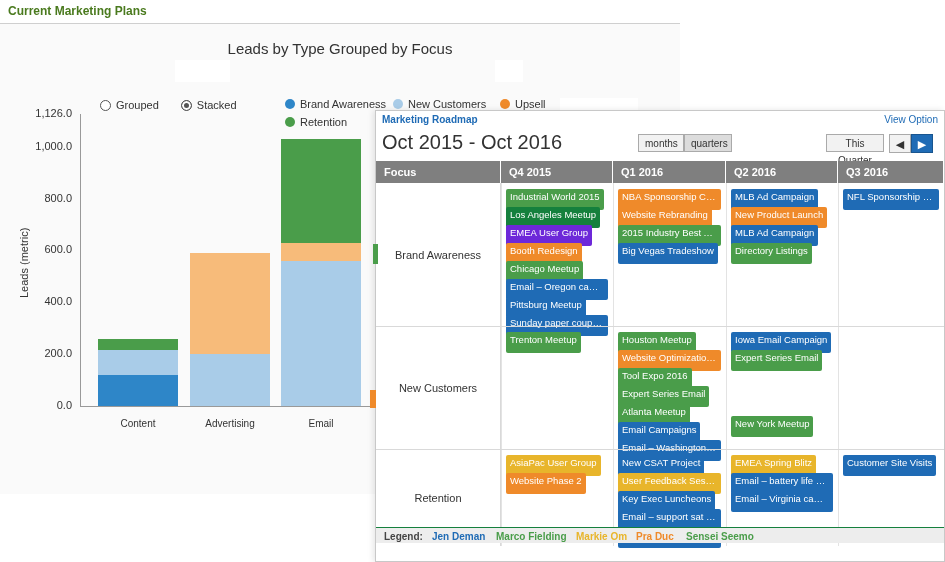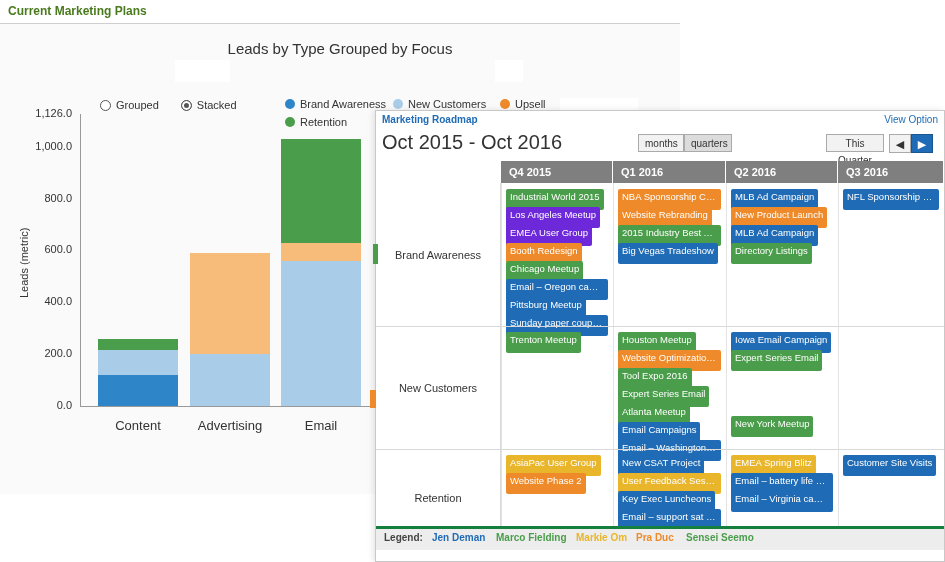--- a/index.html
+++ b/index.html
@@ -59,21 +59,21 @@
   
   #plot { position:absolute; left:0; top:0; width:680px; height:470px; }
   .y-label {
     position:absolute; left:-6px; top:230px;
     transform: rotate(-90deg); transform-origin: left top;
     font-size:11px; color:#333; white-space:nowrap;
   }
   .y-tick { position:absolute; right:0; font-size:11px; color:#333; text-align:right; width:62px; }
   .axis-line { position:absolute; background:#999; }
   .bar { position:absolute; }
-  .x-tick { position:absolute; font-size:13px; color:#333; text-align:center; }
+  .x-tick { position:absolute; font-size:10px; color:#333; text-align:center; }
 
   
   #roadmap {
     position:absolute; left:375px; top:110px; width:570px; height:452px;
     background:#ffffff; border:1px solid #c8c8c8;
     box-shadow: -2px 0 6px rgba(0,0,0,0.10);
     overflow:hidden;
   }
   #rm-topbar { position:absolute; left:0; top:0; width:568px; height:18px; background:#ffffff; }
   #rm-crumb { position:absolute; left:6px; top:3px; font-size:10px; color:#1f6bb5; font-weight:bold; }
@@ -106,22 +106,22 @@
     border-right:1px solid #d9d9d9;
   }
   .row-sep { position:absolute; left:0; width:568px; height:1px; background:#d9d9d9; }
   .col-sep { position:absolute; top:22px; width:1px; background:#e3e3e3; }
   .task {
     position:absolute; height:21px; line-height:15px; font-size:9.5px;
     color:#ffffff; padding:0 4px; border-radius:2px; white-space:nowrap;
     overflow:hidden; text-overflow:ellipsis;
   }
   #rm-footer {
-    position:absolute; left:0; bottom:11px; width:568px; height:24px;
-    background:#ededed; border-top:3px solid #15803d;
+    position:absolute; left:0; bottom:18px; width:568px; height:16px;
+    background:#ededed; border-top:1px solid #15803d;
   }
   #rm-footer .lg-label { position:absolute; left:8px; top:3px; font-size:10px; color:#444; font-weight:bold; }
   .lg-name { position:absolute; top:3px; font-size:10px; font-weight:bold; }
   .right-strip { position:absolute; left:373px; top:244px; width:5px; height:20px; background:#4a9d4a; }
   .right-strip2 { position:absolute; left:370px; top:390px; width:6px; height:18px; background:#ef8a2a; }
 </style>
 </head>
 <body>
 
 <div id="page-header">
@@ -202,31 +202,32 @@
   <div id="rm-header">
     <div id="rm-range">Oct 2015 - Oct 2016</div>
     <div class="seg-btn" id="btn-months" style="left:262px; width:46px;">months</div>
     <div class="seg-btn active" id="btn-quarters" style="left:308px; width:48px;">quarters</div>
     <div class="seg-btn" id="btn-thisq" style="left:450px; width:58px;">This Quarter</div>
     <div class="nav-btn" style="left:513px;">◀</div>
     <div class="nav-btn blue" style="left:535px;">▶</div>
   </div>
 
   <div id="rm-grid">
+      <div class="col-head" style="left: 0px; width: 125px;">Focus</div>
       <div class="col-head" style="left: 125px; width: 112px;">Q4 2015</div>
       <div class="col-head" style="left: 237px; width: 113px;">Q1 2016</div>
       <div class="col-head" style="left: 350px; width: 112px;">Q2 2016</div>
       <div class="col-head" style="left: 462px; width: 106px;">Q3 2016</div>
       <div class="col-sep" style="left: 125px; height: 363px;"></div>
       <div class="col-sep" style="left: 237px; height: 363px;"></div>
       <div class="col-sep" style="left: 350px; height: 363px;"></div>
       <div class="col-sep" style="left: 462px; height: 363px;"></div>
       <div class="row-label" style="top: 22px; height: 143px;">Brand Awareness</div>
       <div class="task" style="left: 130px; top: 28px; max-width: 102px; background: rgb(74, 157, 74);">Industrial World 2015</div>
-      <div class="task" style="left: 130px; top: 46px; max-width: 102px; background: #6d28d9;">Los Angeles Meetup</div>
+      <div class="task" style="left: 130px; top: 46px; max-width: 102px; background: #15803d;">Los Angeles Meetup</div>
       <div class="task" style="left: 130px; top: 64px; max-width: 102px; background: #6d28d9;">EMEA User Group</div>
       <div class="task" style="left: 130px; top: 82px; max-width: 102px; background: rgb(239, 138, 42);">Booth Redesign</div>
       <div class="task" style="left: 130px; top: 100px; max-width: 102px; background: rgb(74, 157, 74);">Chicago Meetup</div>
       <div class="task" style="left: 130px; top: 118px; max-width: 102px; background: rgb(31, 107, 181);">Email – Oregon campaign</div>
       <div class="task" style="left: 130px; top: 136px; max-width: 102px; background: rgb(31, 107, 181);">Pittsburg Meetup</div>
       <div class="task" style="left: 130px; top: 154px; max-width: 102px; background: rgb(31, 107, 181);">Sunday paper coupons</div>
       <div class="task" style="left: 242px; top: 28px; max-width: 103px; background: rgb(239, 138, 42);">NBA Sponsorship Campa...</div>
       <div class="task" style="left: 242px; top: 46px; max-width: 103px; background: rgb(239, 138, 42);">Website Rebranding</div>
       <div class="task" style="left: 242px; top: 64px; max-width: 103px; background: rgb(74, 157, 74);">2015 Industry Best Awards</div>
       <div class="task" style="left: 242px; top: 82px; max-width: 103px; background: rgb(31, 107, 181);">Big Vegas Tradeshow</div>

